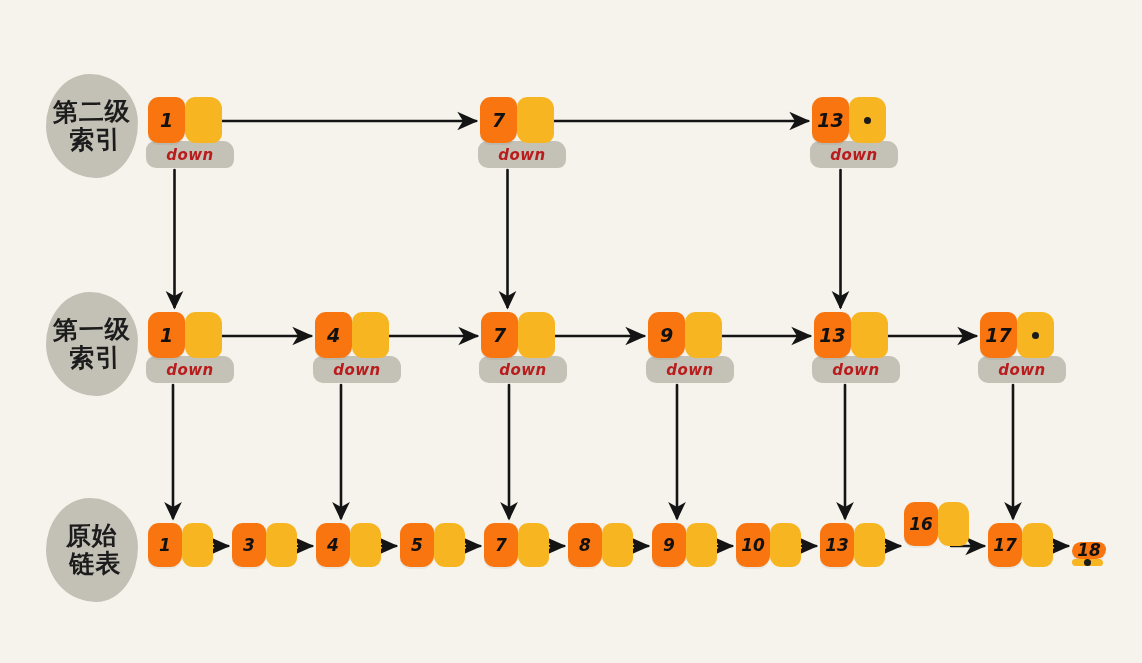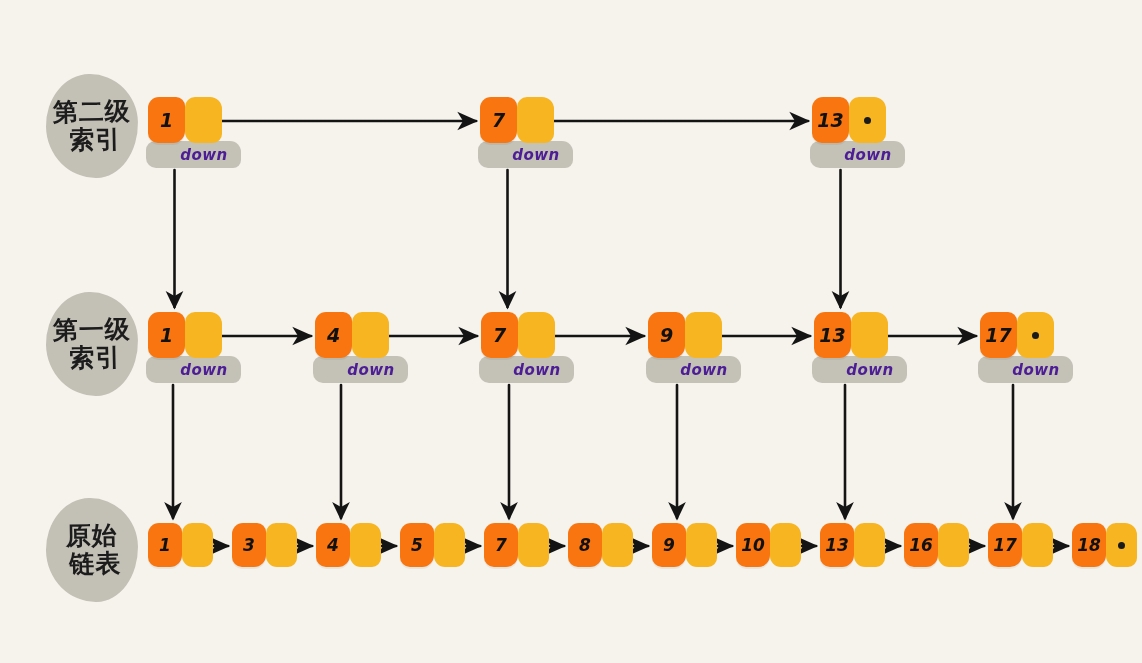--- a/index.html
+++ b/index.html
@@ -89,34 +89,33 @@
   
   .row-top .val, .row-mid .val { width: 37px; }
   .row-top .ptr, .row-mid .ptr { width: 37px; }
   .row-bot { height: 44px; }
   .row-bot .val { width: 34px; font-size: 17px; }
   .row-bot .ptr { width: 31px; }
 
   
   .down {
     position: absolute;
-    width: 74px;
+    width: 88px;
     height: 27px;
     background: #c4c1b7;
     border-radius: 9px 11px 8px 10px;
     display: flex;
     align-items: center;
     justify-content: center;
-    color: #4c1d95;
+    color: #b91c1c;
     font-family: "DejaVu Sans", sans-serif;
     font-style: italic;
     font-weight: 700;
     font-size: 15px;
     letter-spacing: 0.5px;
-    padding-left: 21px;
   }
 </style>
 </head>
 <body>
 
 <div id="canvas">
 
   <svg class="layer" viewBox="0 0 1142 663">
     <defs>
       <marker id="ah" markerWidth="9" markerHeight="9" refX="7.6" refY="4.5" orient="auto" markerUnits="strokeWidth">
@@ -265,26 +264,26 @@
         <div class="ptr"></div>
       </div>
       <div class="node row-bot" style="left: 736px; top: 523px; text-align: right;">
         <div class="val">10</div>
         <div class="ptr"></div>
       </div>
       <div class="node row-bot" style="left: 820px; top: 523px;">
         <div class="val">13</div>
         <div class="ptr"></div>
       </div>
-      <div class="node row-bot" style="left: 904px; top: 523px;">
+      <div class="node row-bot" style="left: 904px; top: 502px;">
         <div class="val">16</div>
         <div class="ptr"></div>
       </div>
       <div class="node row-bot" style="left: 988px; top: 523px;">
         <div class="val">17</div>
         <div class="ptr"></div>
       </div>
-      <div class="node row-bot" style="left: 1072px; top: 523px;">
+      <div class="node row-bot" style="left: 1072px; top: 542px; flex-direction: column;">
         <div class="val">18</div>
         <div class="ptr nil"></div>
       </div>
     </div>
 </div>
 
 </body></html>

